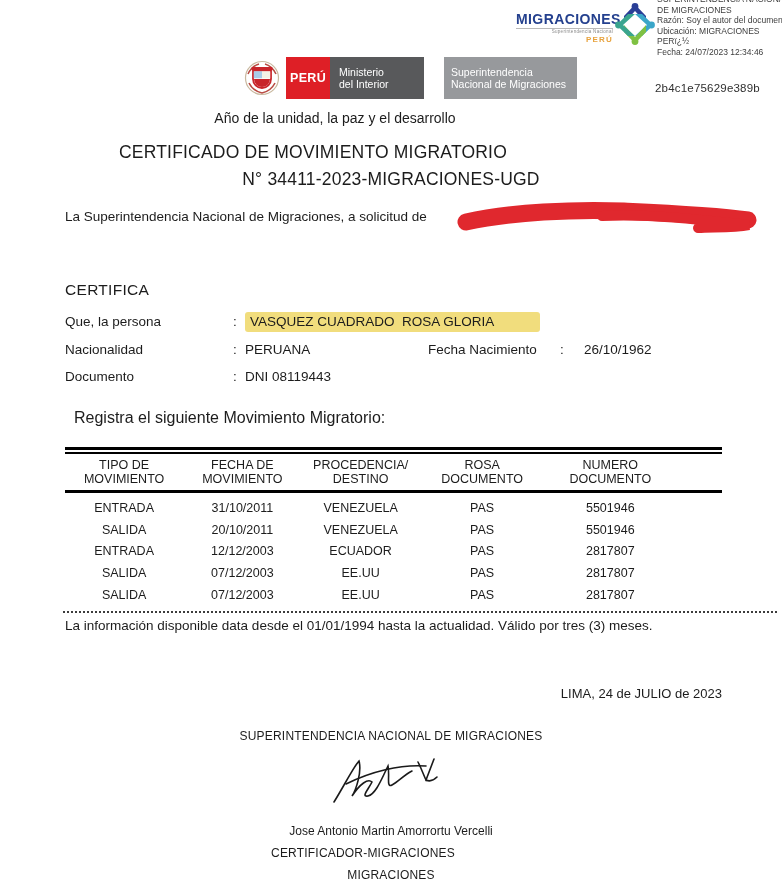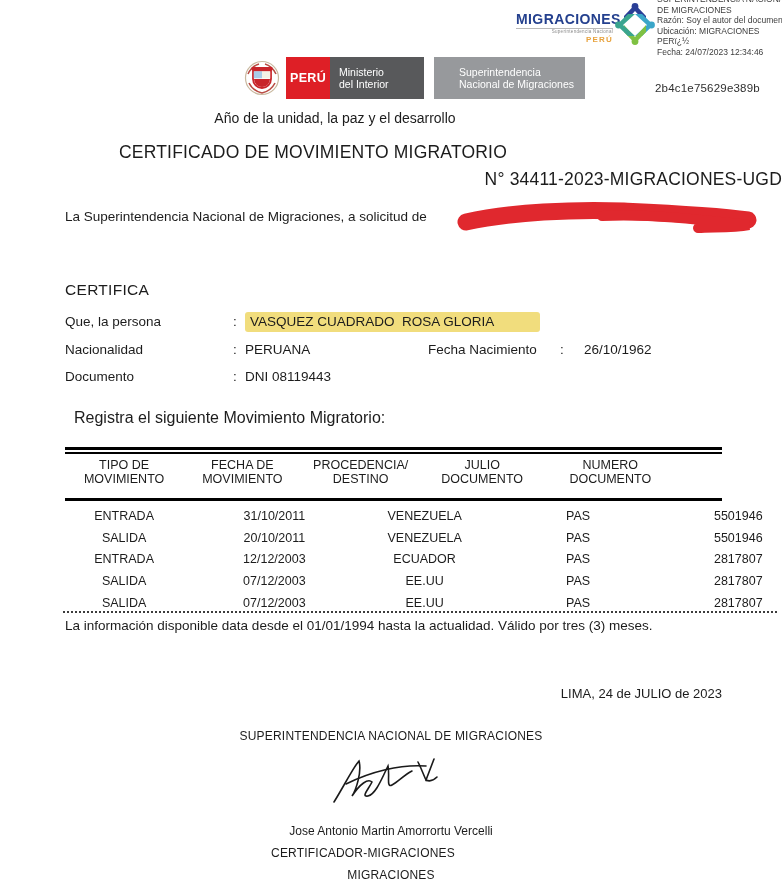--- a/index.html
+++ b/index.html
@@ -14,45 +14,45 @@
   .stamp-wordmark .sub{border-top:1px solid #b9b9b9;margin-top:1px;font-size:4.5px;color:#8a8a8a;text-align:right;letter-spacing:.3px;}
   .stamp-wordmark .country{font-size:8px;font-weight:bold;color:var(--logo-orange,#E8A23C);text-align:right;letter-spacing:1.2px;margin-top:1px;}
   .stamp-text{left:657px;top:-6px;font-size:8.5px;line-height:10.6px;color:#3d3d3d;white-space:nowrap;}
   .stamp-hash{left:655px;top:82px;font-size:11.5px;color:#2f2f2f;white-space:nowrap;letter-spacing:.2px;}
   
   .banner{left:243px;top:57px;height:42px;display:flex;align-items:stretch;}
   .banner .coat{width:38px;display:flex;align-items:center;margin-right:5px;}
   .banner .blk{display:flex;flex-direction:column;justify-content:center;color:#fff;}
   .blk-red{width:44px;background:var(--brand-red,#DE1F26);align-items:center;font-size:12.5px;font-weight:bold;letter-spacing:.3px;}
   .blk-dark{width:85px;background:var(--dark-gray,#58595B);padding-left:9px;font-size:10.5px;line-height:12px;white-space:pre-line;}
-  .blk-light{width:126px;background:var(--light-gray,#97999C);padding-left:25px;margin-left:10px;font-size:10.5px;line-height:12px;white-space:pre-line;}
+  .blk-light{width:126px;background:var(--light-gray,#97999C);padding-left:7px;margin-left:20px;font-size:10.5px;line-height:12px;white-space:pre-line;}
   
   .motto{left:0;top:110px;width:670px;text-align:center;font-size:14px;}
   .title{left:0;top:142px;width:626px;text-align:center;font-size:17.5px;letter-spacing:.2px;}
-  .number{left:0;top:169px;width:782px;text-align:right;font-size:17.5px;letter-spacing:.2px;}
+  .number{left:0;top:169px;width:782px;text-align:center;font-size:17.5px;letter-spacing:.2px;}
   .intro{left:65px;top:209px;font-size:13.5px;}
   .redaction{left:452px;top:197px;}
   .certifica{left:65px;top:281px;font-size:15.5px;letter-spacing:.3px;}
   
   .frow{font-size:13.5px;}
   .lbl{left:65px;}
   .colon1{left:233px;}
   .val1{left:245px;}
   .r1{top:314px;} .r2{top:342px;} .r3{top:369px;}
   .birth-lbl{left:428px;} .colon2{left:560px;} .birth-val{left:584px;}
   .hl{background:var(--highlight-yellow,#F1DD7D);padding:2px 46px 3px 5px;border-radius:3px;transform:rotate(-.25deg);white-space:pre;}
   .registra{left:74px;top:409px;font-size:16px;}
   
   .tblwrap{left:65px;top:447px;width:657px;}
   .dline1{border-top:3px solid #000;}
   .dline2{border-top:2px solid #000;margin-top:2px;}
-  .thead{display:grid;grid-template-columns:18% 18% 18% 19% 20%;padding:4px 0 12px;}
+  .thead{display:grid;grid-template-columns:18% 18% 18% 19% 20%;padding:4px 0 4px;}
   .thcell{text-align:center;font-size:12.5px;line-height:14px;white-space:pre-line;}
   .hsep{border-top:3px solid #000;}
-  .trow{display:grid;grid-template-columns:18% 18% 18% 19% 20%;height:21.8px;align-items:center;gap:32px;}
+  .trow{display:grid;grid-template-columns:18% 18% 18% 19% 20%;height:21.8px;align-items:center;}
   .trow:first-child{margin-top:4px;}
   .tcell{text-align:center;font-size:12.5px;}
   .dotted{left:63px;top:611px;width:714px;border-top:2px dotted #3c3c3c;}
   .footnote{left:65px;top:618px;font-size:13.5px;}
   
   .placedate{right:60px;top:686px;font-size:13px;}
   .issuer{left:0;top:729px;width:782px;text-align:center;font-size:12px;letter-spacing:.2px;}
   .signature{left:326px;top:754px;}
   .signer-name{left:0;top:824px;width:782px;text-align:center;font-size:12px;}
   .signer-role{left:0;top:846px;width:726px;text-align:center;font-size:12px;letter-spacing:.2px;}
@@ -153,21 +153,21 @@
   <div class="abs tblwrap">
     <div class="dline1"></div>
     <div class="dline2"></div>
     <div class="thead">
       <div class="thcell">TIPO DE
 MOVIMIENTO</div>
       <div class="thcell">FECHA DE
 MOVIMIENTO</div>
       <div class="thcell">PROCEDENCIA/
 DESTINO</div>
-      <div class="thcell">JULIO
+      <div class="thcell">ROSA
 DOCUMENTO</div>
       <div class="thcell">NUMERO
 DOCUMENTO</div>
     </div>
     <div class="hsep"></div>
     <div>
         <div class="trow">
           <div class="tcell">ENTRADA</div>
           <div class="tcell">31/10/2011</div>
           <div class="tcell">VENEZUELA</div>

